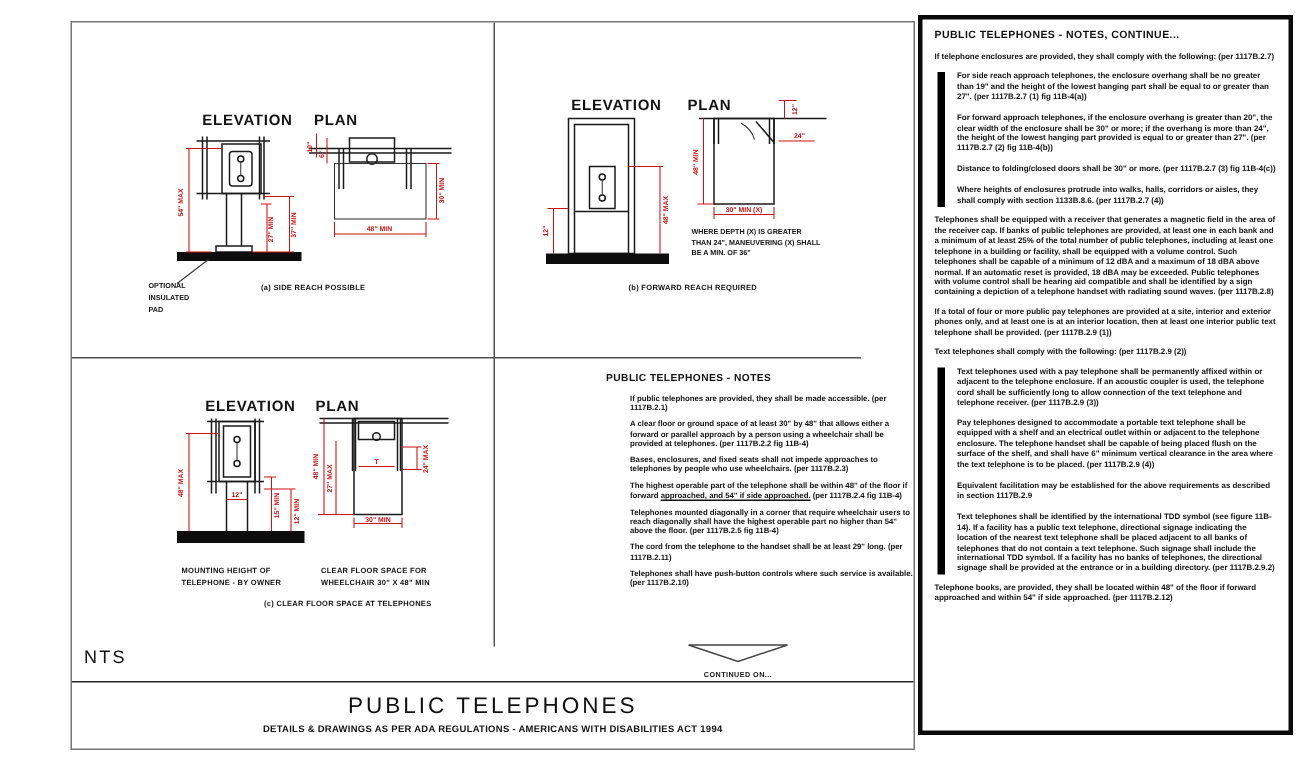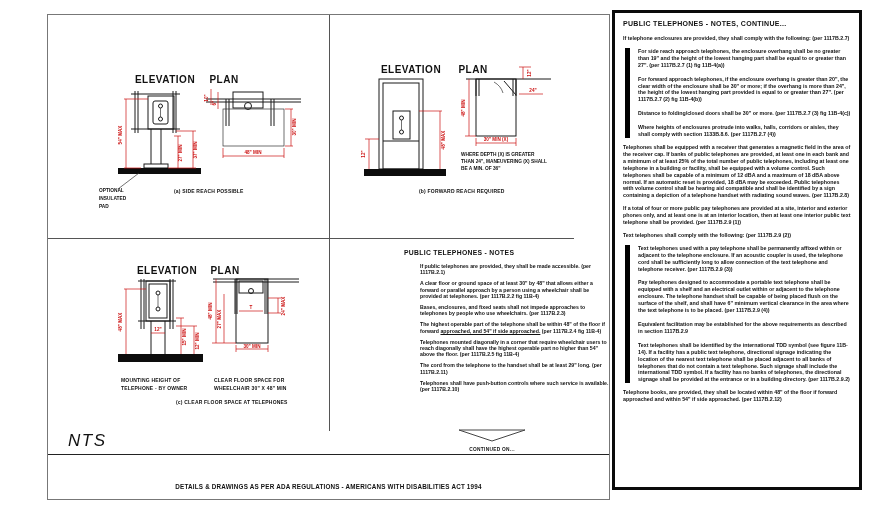--- a/index.html
+++ b/index.html
@@ -20,21 +20,21 @@
   .lnthin{stroke:#333;stroke-width:.7;fill:none;}
   .dim{stroke:#cc1111;stroke-width:.7;fill:none;}
   .solid{fill:#0d0d0d;stroke:none;}
   
   .notes{position:absolute;left:356px;top:234px;width:206px;}
   .notes h3{margin:0 0 7px 0;font-size:6.8px;letter-spacing:.3px;}
   .notes .para{margin:0 0 5px 16px;font-size:5.2px;font-weight:bold;line-height:6.2px;}
   .u{text-decoration:underline;}
   .contmark{position:absolute;left:408px;top:413px;width:72px;text-align:center;}
   .contmark .lbl{font-size:4.8px;font-weight:bold;letter-spacing:.3px;}
-  .nts{position:absolute;left:20px;top:416px;font-size:17px;letter-spacing:1.5px;font-style:italic;}
+  .nts{position:absolute;left:8px;top:416px;font-size:12px;letter-spacing:1.5px;}
   .tbline{position:absolute;left:0;top:439px;width:100%;height:1px;background:#222;}
   .tb-title{position:absolute;left:0;top:447px;width:100%;text-align:center;
             font-size:15px;letter-spacing:2px;}
   .tb-sub{position:absolute;left:0;top:468px;width:100%;text-align:center;
           font-size:6.3px;font-weight:bold;letter-spacing:.2px;}
   
   .panel{position:absolute;left:612px;top:10px;width:250px;height:480px;
          border:3px solid #0a0a0a;box-sizing:border-box;background:#fff;
          padding:7px 8px;overflow:hidden;}
   .panel h2{margin:0 0 8px 0;font-size:7px;letter-spacing:.3px;}
@@ -188,20 +188,21 @@
 
     <div class="contmark">
       <svg width="72" height="15" viewBox="0 0 72 15">
         <polygon points="3,2 69,2 36,13" fill="#fff" stroke="#444" stroke-width="1"></polygon>
       </svg>
       <div class="lbl">CONTINUED ON...</div>
     </div>
 
     <div class="nts">NTS</div>
     <div class="tbline"></div>
+    <div class="tb-title">PUBLIC TELEPHONES</div>
     <div class="tb-sub">DETAILS &amp; DRAWINGS AS PER ADA REGULATIONS - AMERICANS WITH DISABILITIES ACT 1994</div>
   </div>
 
   <div class="panel">
     <h2>PUBLIC TELEPHONES - NOTES, CONTINUE...</h2>
     <div class="para">If telephone enclosures are provided, they shall comply with the following: (per 1117B.2.7)</div>
     <div class="bargroup">
       <div class="para">For side reach approach telephones, the enclosure overhang shall be no greater than 19" and the height of the lowest hanging part shall be equal to or greater than 27". (per 1117B.2.7 (1) fig 11B-4(a))</div>
       <div class="para">For forward approach telephones, if the enclosure overhang is greater than 20", the clear width of the enclosure shall be 30" or more; if the overhang is more than 24", the height of the lowest hanging part provided is equal to or greater than 27". (per 1117B.2.7 (2) fig 11B-4(b))</div>
       <div class="para">Distance to folding/closed doors shall be 30" or more. (per 1117B.2.7 (3) fig 11B-4(c))</div>

